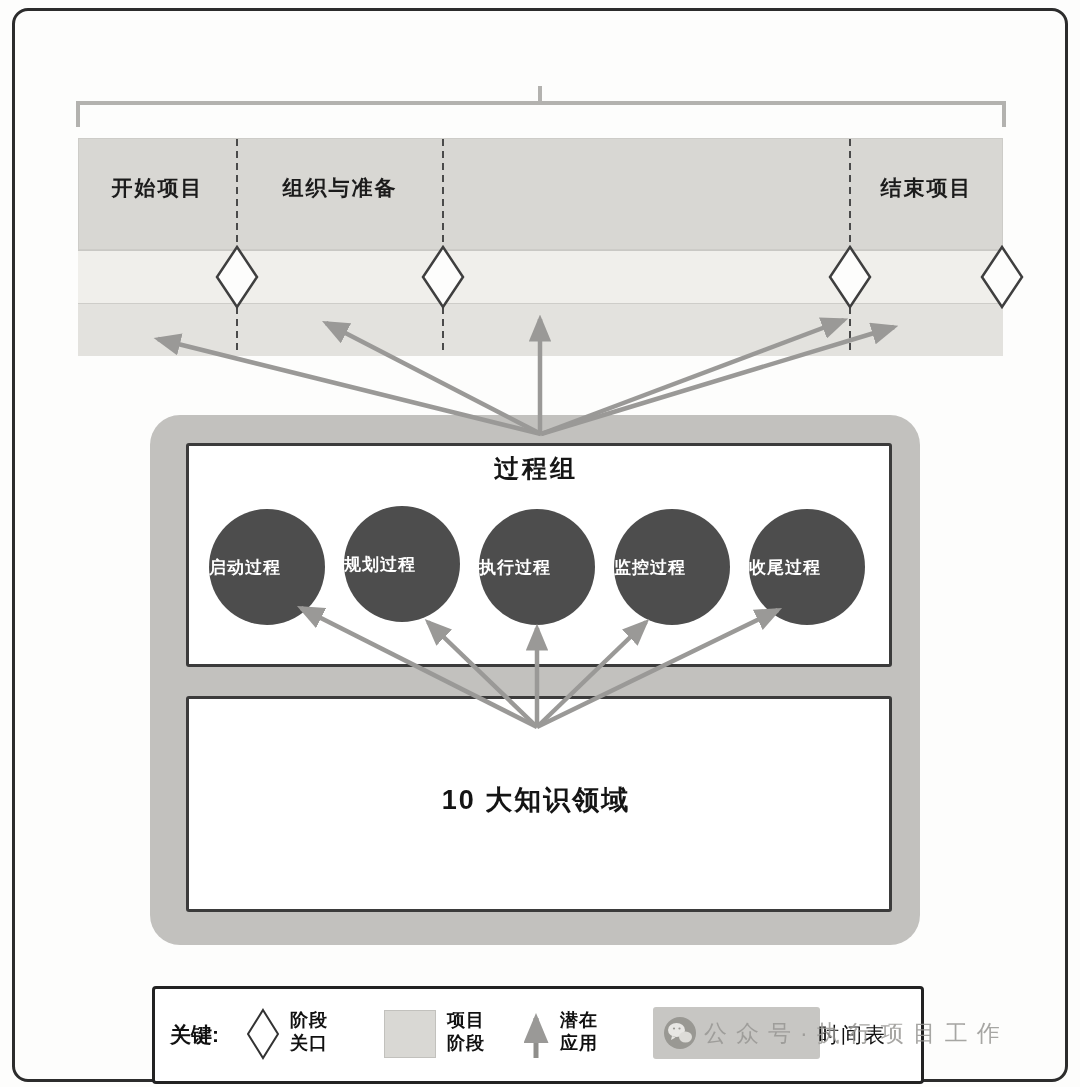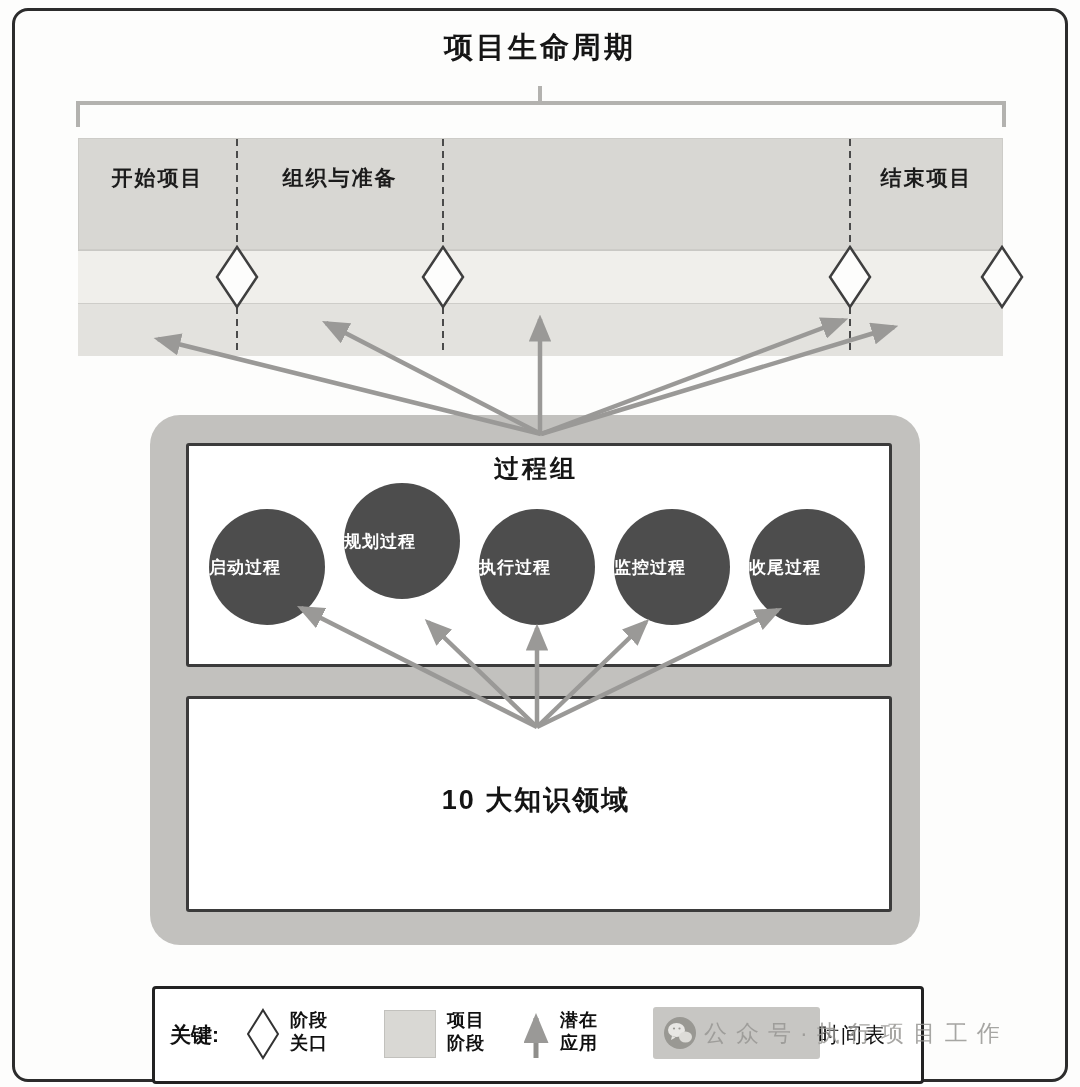--- a/index.html
+++ b/index.html
@@ -7,33 +7,33 @@
   .canvas{position:relative;width:1080px;height:1087px;background:#fdfdfc;overflow:hidden;}
   .frame{position:absolute;left:12px;top:8px;width:1050px;height:1068px;border:3px solid #2c2c2c;border-radius:16px;}
   .abs{position:absolute;}
 
   .title{left:0;top:28px;width:1080px;text-align:center;font-size:29px;font-weight:bold;color:#151515;letter-spacing:3px;z-index:3;}
 
   
   .bar-top{left:78px;top:138px;width:925px;height:112px;background:#d8d7d3;box-shadow:inset 0 0 0 1px rgba(0,0,0,0.05);z-index:1;}
   .bar-mid{left:78px;top:250px;width:925px;height:53px;background:#f0efeb;border-top:1px solid #c9c8c4;z-index:1;}
   .bar-bottom{left:78px;top:303px;width:925px;height:52px;background:#e3e2de;border-top:1px solid #cecdc9;z-index:1;}
-  .phase-label{top:122px;height:112px;display:flex;align-items:center;justify-content:center;font-size:21px;font-weight:bold;color:#1b1b1b;letter-spacing:2px;z-index:3;}
+  .phase-label{top:132px;height:112px;display:flex;align-items:center;justify-content:center;font-size:21px;font-weight:bold;color:#1b1b1b;letter-spacing:2px;z-index:3;}
   .ph0{left:78px;width:159px;}
   .ph1{left:237px;width:206px;}
   .ph2{left:443px;width:407px;}
   .ph3{left:850px;width:153px;}
 
   
   .container-gray{left:150px;top:415px;width:770px;height:530px;background:#c2c1be;border-radius:30px;z-index:1;}
   .box-process{left:186px;top:443px;width:700px;height:218px;background:#fff;border:3px solid #3b3b3b;border-radius:3px;z-index:1;}
   .process-title{left:186px;top:452px;width:700px;text-align:center;font-size:25px;font-weight:bold;color:#161616;letter-spacing:3px;z-index:3;}
   .circle{width:116px;height:116px;border-radius:50%;background:#4d4d4d;display:flex;align-items:center;justify-content:flex-start;z-index:1;}
   .circle span{color:#ffffff;font-size:17px;font-weight:bold;letter-spacing:1px;}
-  .c0{left:209px;top:509px;} .c1{left:344px;top:483px;} .c2{left:479px;top:509px;} .c3{left:614px;top:509px;} .c4{left:749px;top:509px;}
+  .c0{left:209px;top:509px;} .c1{left:344px;top:506px;} .c2{left:479px;top:509px;} .c3{left:614px;top:509px;} .c4{left:749px;top:509px;}
 
   .box-knowledge{left:186px;top:696px;width:700px;height:210px;background:#fff;border:3px solid #3b3b3b;border-radius:3px;z-index:1;}
   .knowledge-title{left:186px;top:782px;width:700px;text-align:center;font-size:27px;font-weight:bold;color:#141414;letter-spacing:2px;z-index:3;}
 
   
   .legend-box{left:152px;top:986px;width:766px;height:92px;background:#fff;border:3px solid #222;border-radius:4px;z-index:1;}
   .legend-key{left:170px;top:1021px;font-size:21px;font-weight:bold;color:#111;z-index:3;}
   .legend-label{top:1009px;z-index:3;font-size:18px;font-weight:bold;color:#111;line-height:23px;letter-spacing:1px;}
   .ll0{left:290px;} .ll1{left:447px;} .ll2{left:560px;}
   .legend-square{left:384px;top:1010px;width:50px;height:46px;background:#d9d8d4;border:1px solid #c2c1bd;z-index:2;}
@@ -44,21 +44,20 @@
 
   svg.overlay{position:absolute;left:0;top:0;z-index:2;pointer-events:none;}
 </style>
 </head>
 <body>
 
 <div class="canvas">
 
   <div class="abs frame"></div>
 
-  <div class="abs title">项目生命周期</div>
 
   <div class="abs bar-top"></div>
   <div class="abs bar-mid"></div>
   <div class="abs bar-bottom"></div>
 
   <div class="abs phase-label ph0">开始项目</div>
   <div class="abs phase-label ph1">组织与准备</div>
   <div class="abs phase-label ph3">结束项目</div>
 
   <div class="abs container-gray"></div>

